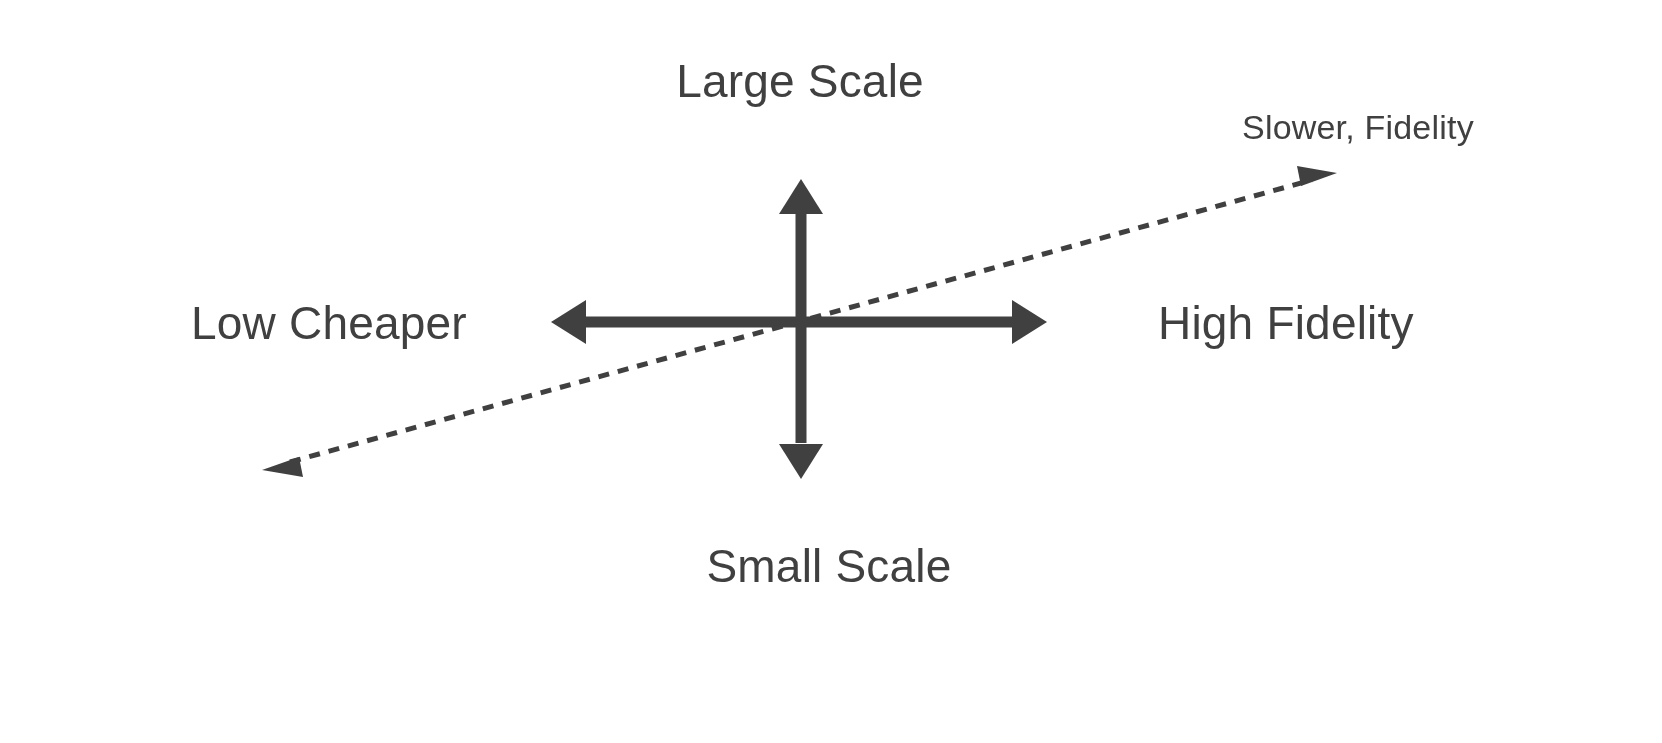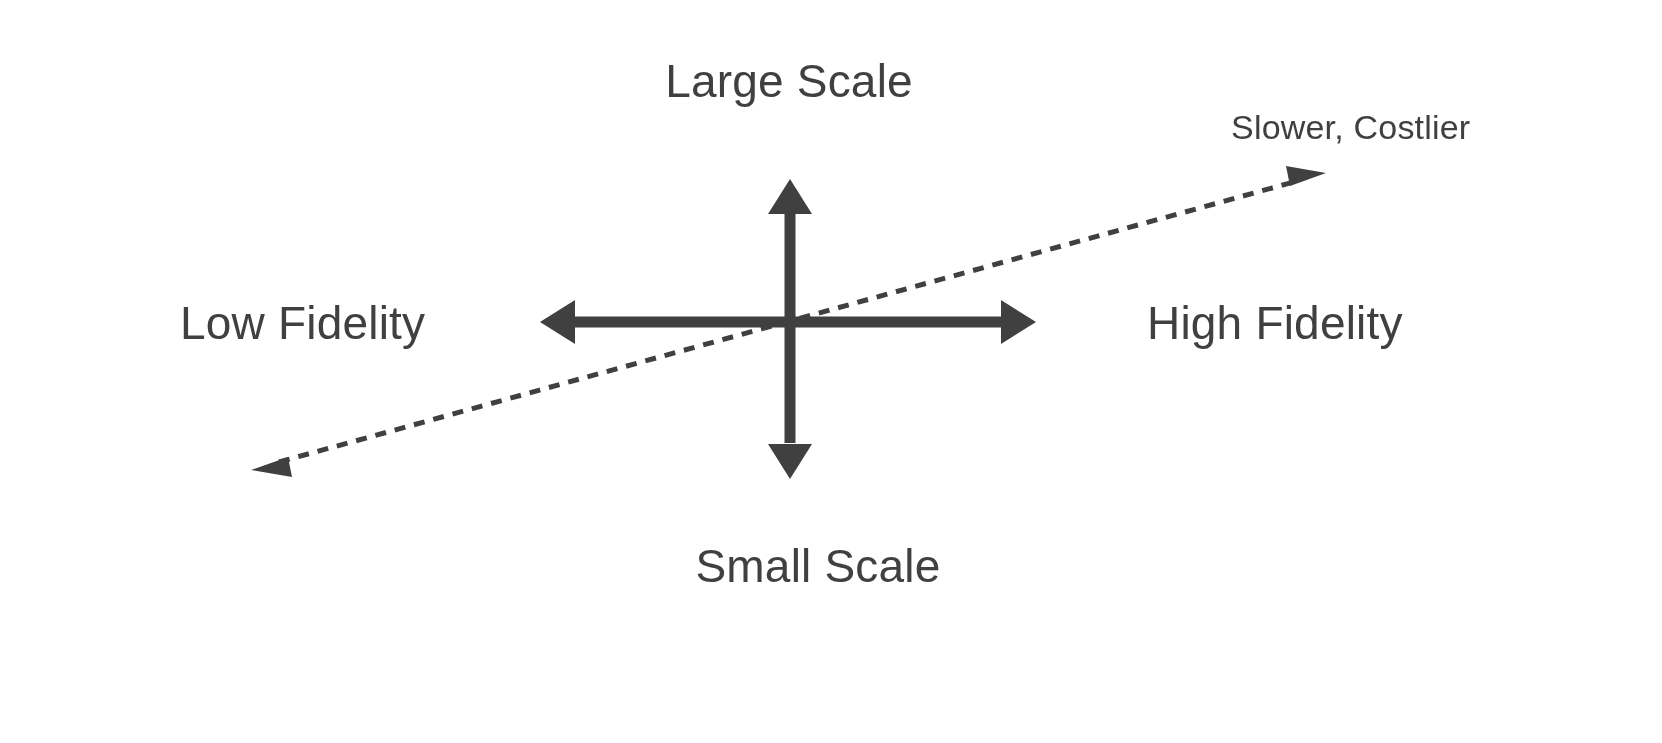--- a/index.html
+++ b/index.html
@@ -10,21 +10,21 @@
   body {
     width: 1662px;
     height: 743px;
     position: relative;
     overflow: hidden;
     font-family: "Liberation Sans", "DejaVu Sans", sans-serif;
     background: #ffffff;
   }
   #diagram-root {
     position: absolute;
-    left: 4px;
+    left: 15px;
     top: 0;
     width: 1525px;
     height: 743px;
   }
   #axes-svg {
     position: absolute;
     left: 0;
     top: 0;
     width: 1662px;
     height: 743px;
@@ -97,20 +97,20 @@
       <line x1="275" y1="462" x2="1297" y2="180" stroke="#404040" stroke-width="5" stroke-dasharray="11 9" stroke-linecap="butt"></line>
       <polygon points="247,470 284,457 288,477" fill="#404040"></polygon>
       <polygon points="1322,173 1286,186 1282,166" fill="#404040"></polygon>
     </g>
   </svg>
 
   <div class="axis-label primary" id="label-large-scale">Large Scale</div>
 
   <div class="axis-label primary" id="label-small-scale">Small Scale</div>
 
-  <div class="axis-label primary" id="label-low-fidelity">Low Fidelity</div>
+  <div class="axis-label primary" id="label-low-fidelity">Low Cheaper</div>
 
   <div class="axis-label primary" id="label-high-fidelity">High Fidelity</div>
 
-  <div class="axis-label secondary" id="label-slower-costlier">Slower, Costlier</div>
+  <div class="axis-label secondary" id="label-slower-costlier">Slower, Fidelity</div>
 
 
 </div>
 
 </body></html>

